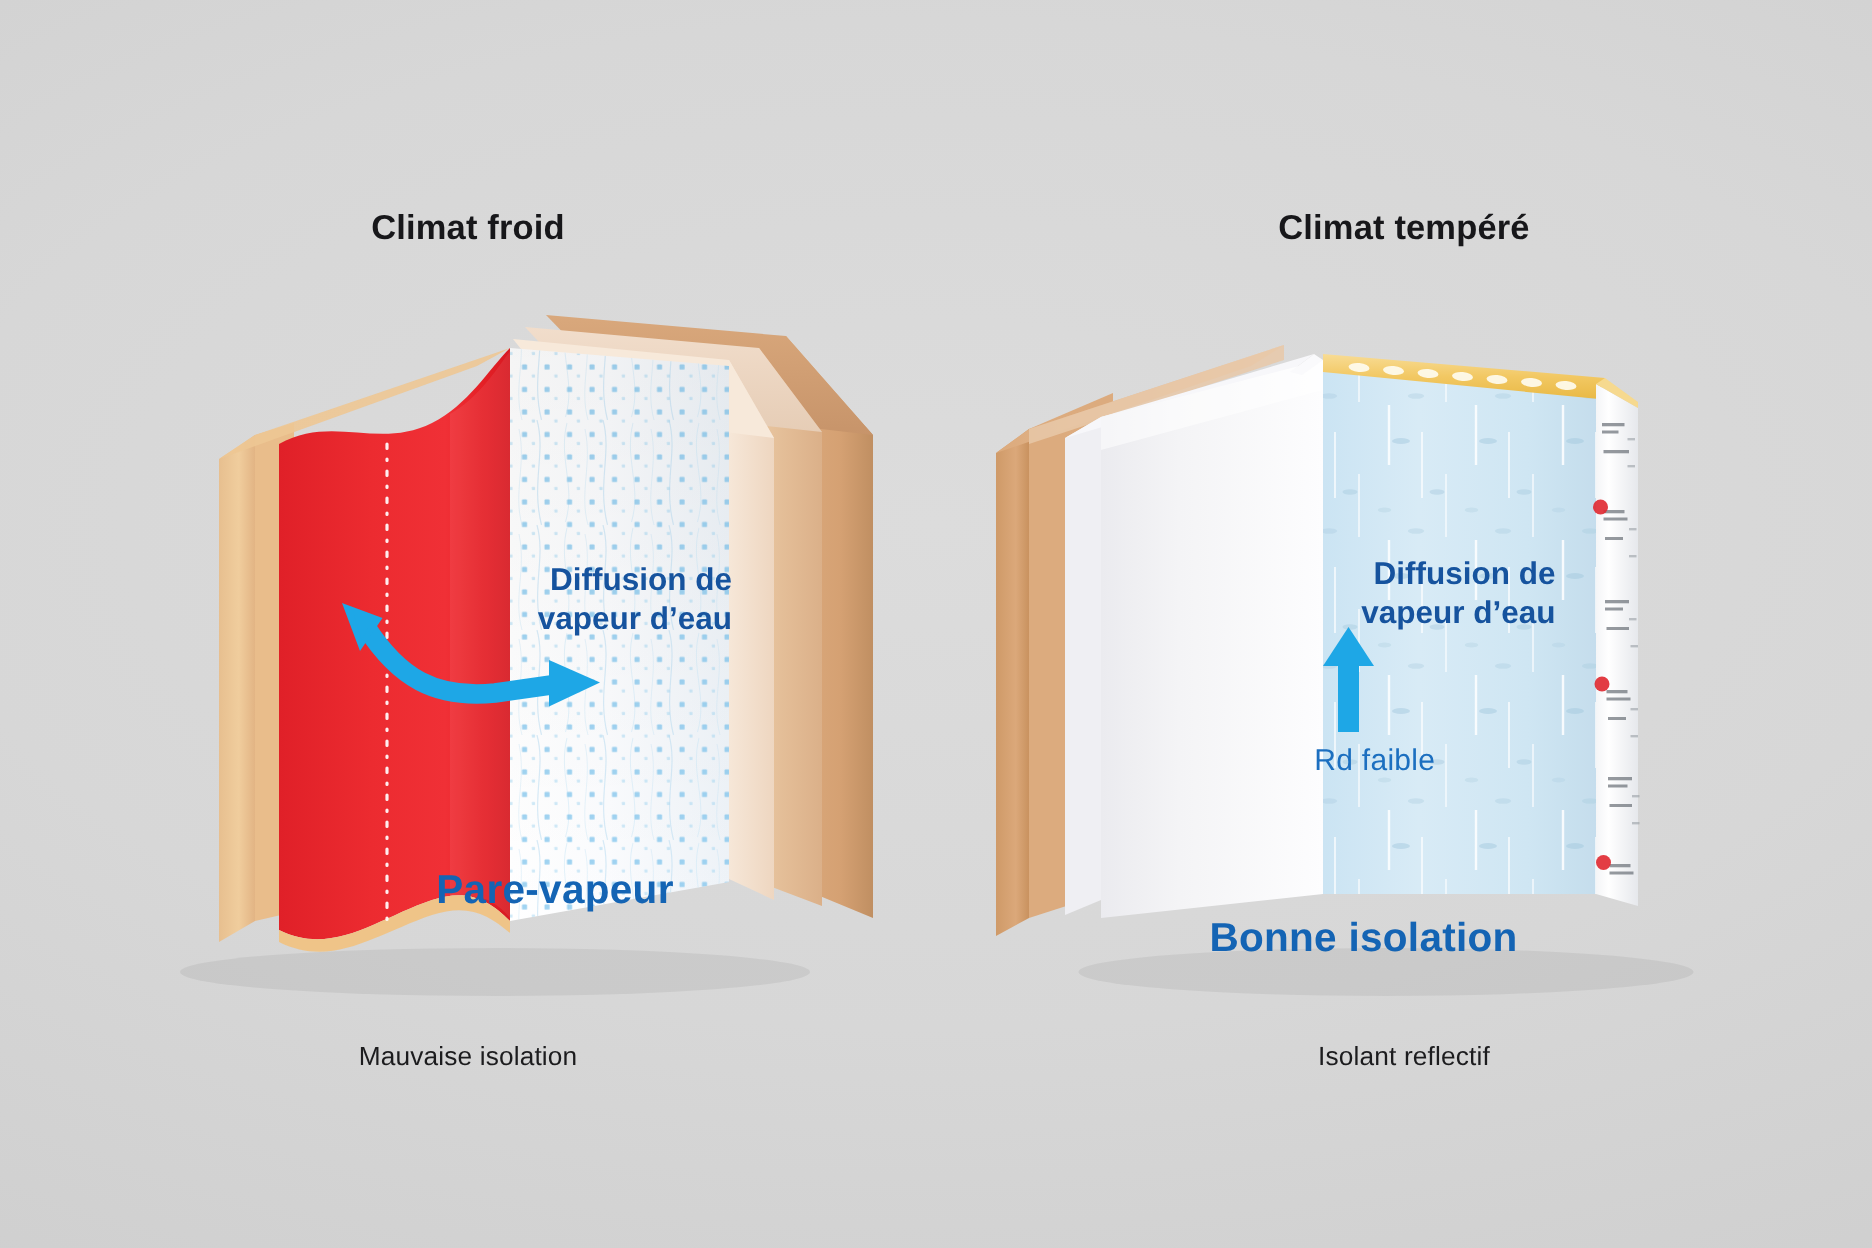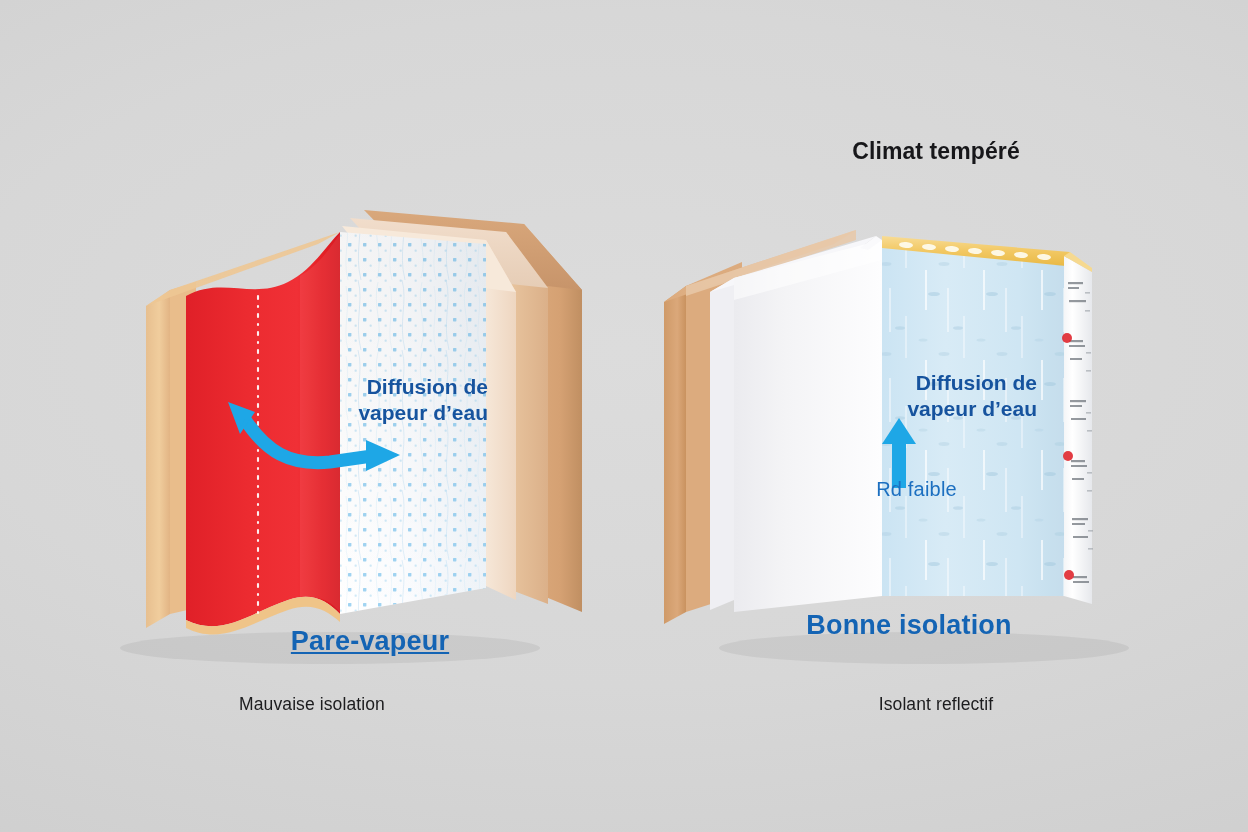--- a/index.html
+++ b/index.html
@@ -86,34 +86,35 @@
   }
   .rd-label {
     text-align: center;
     font-size: 20px;
     color: #1c6fc0;
     letter-spacing: 0.2px;
   }
 
   
   #left-diffusion { left: 258px; top: 374px; width: 230px; }
-  #left-big       { left: 210px; top: 626px; width: 320px; text-decoration: underline; }
+  #left-big       { left: 210px; top: 578px; width: 320px; }
 
   
   #right-diffusion { left: 173px; top: 370px; width: 240px; }
   #right-big       { left: 120px; top: 610px; width: 330px; }
-  #right-rd        { left: 180px; top: 478px; width: 225px; }
+  #right-rd        { left: 180px; top: 496px; width: 225px; }
 </style>
 </head>
 <body>
 
 <div id="stage">
 
   <div class="panel" id="panel-left">
 
+    <div class="panel-title">Climat froid</div>
 
     <svg class="wall-svg" viewBox="0 0 624 832">
       <defs>
         <linearGradient id="L_woodLeft" x1="0" y1="0" x2="1" y2="0">
           <stop offset="0%" stop-color="#e7bf8f"></stop>
           <stop offset="55%" stop-color="#f0cd9d"></stop>
           <stop offset="100%" stop-color="#e2b484"></stop>
         </linearGradient>
         <linearGradient id="L_red" x1="0" y1="0" x2="1" y2="0">
           <stop offset="0%" stop-color="#e02028"></stop>

